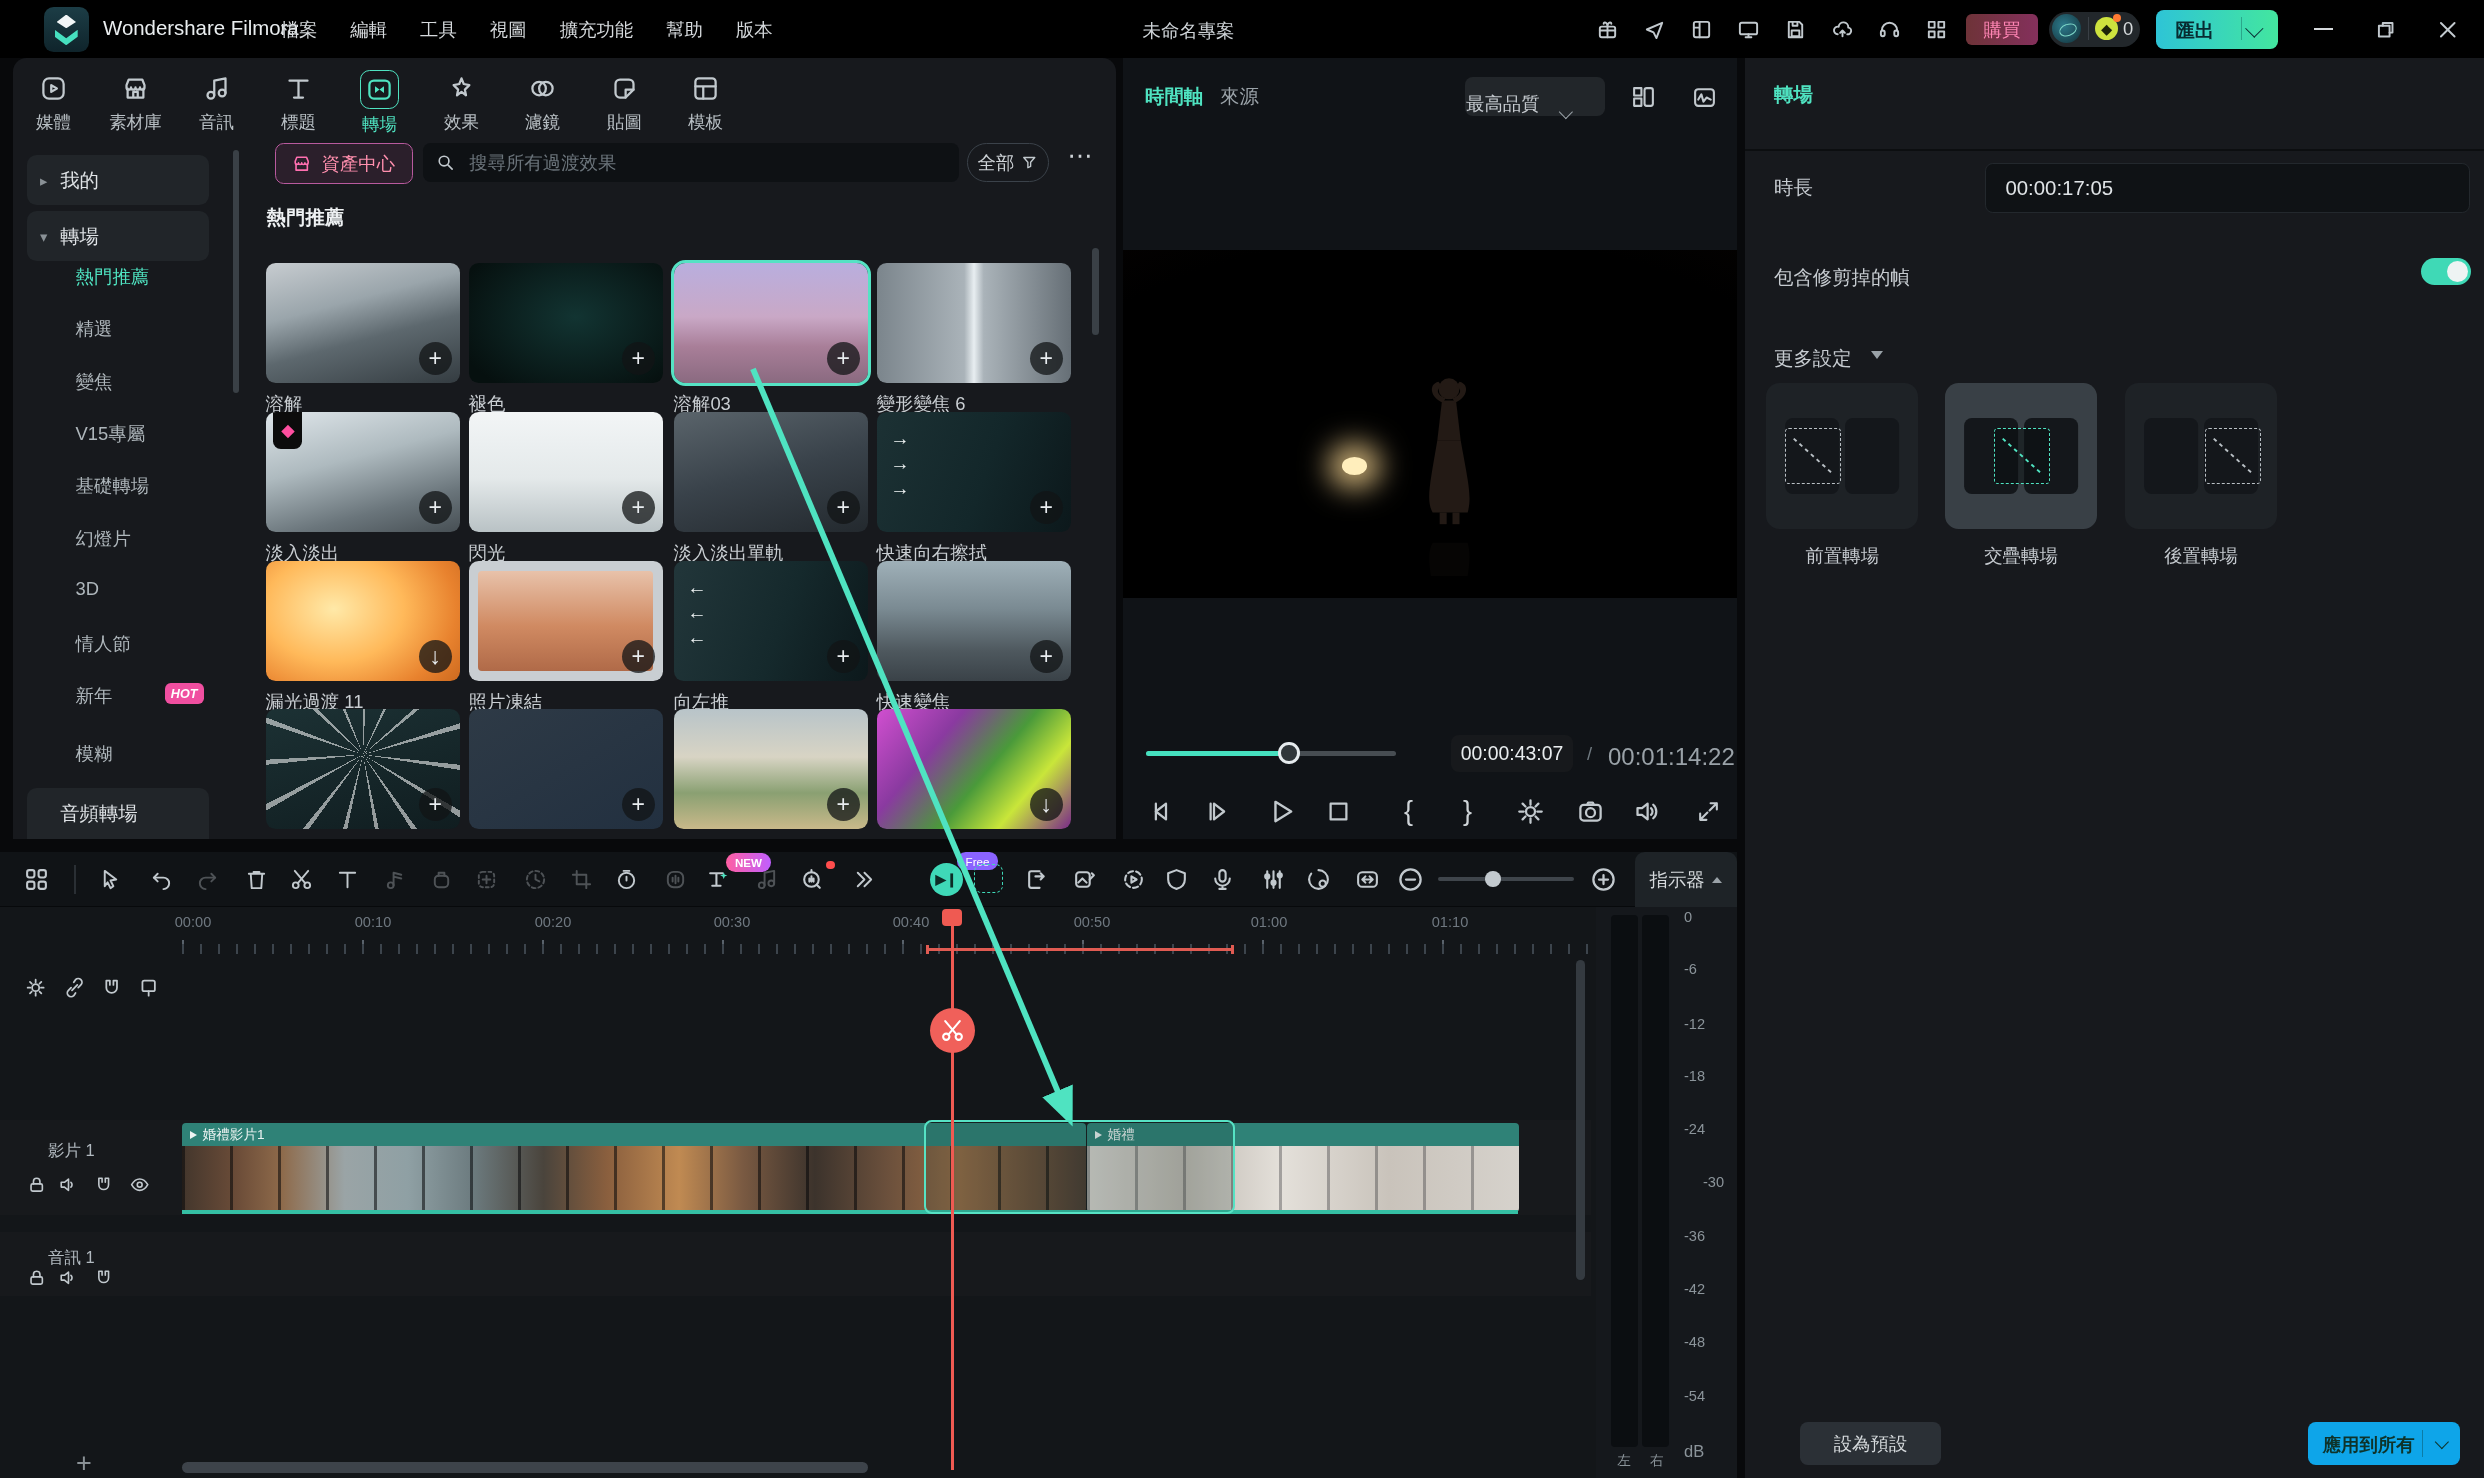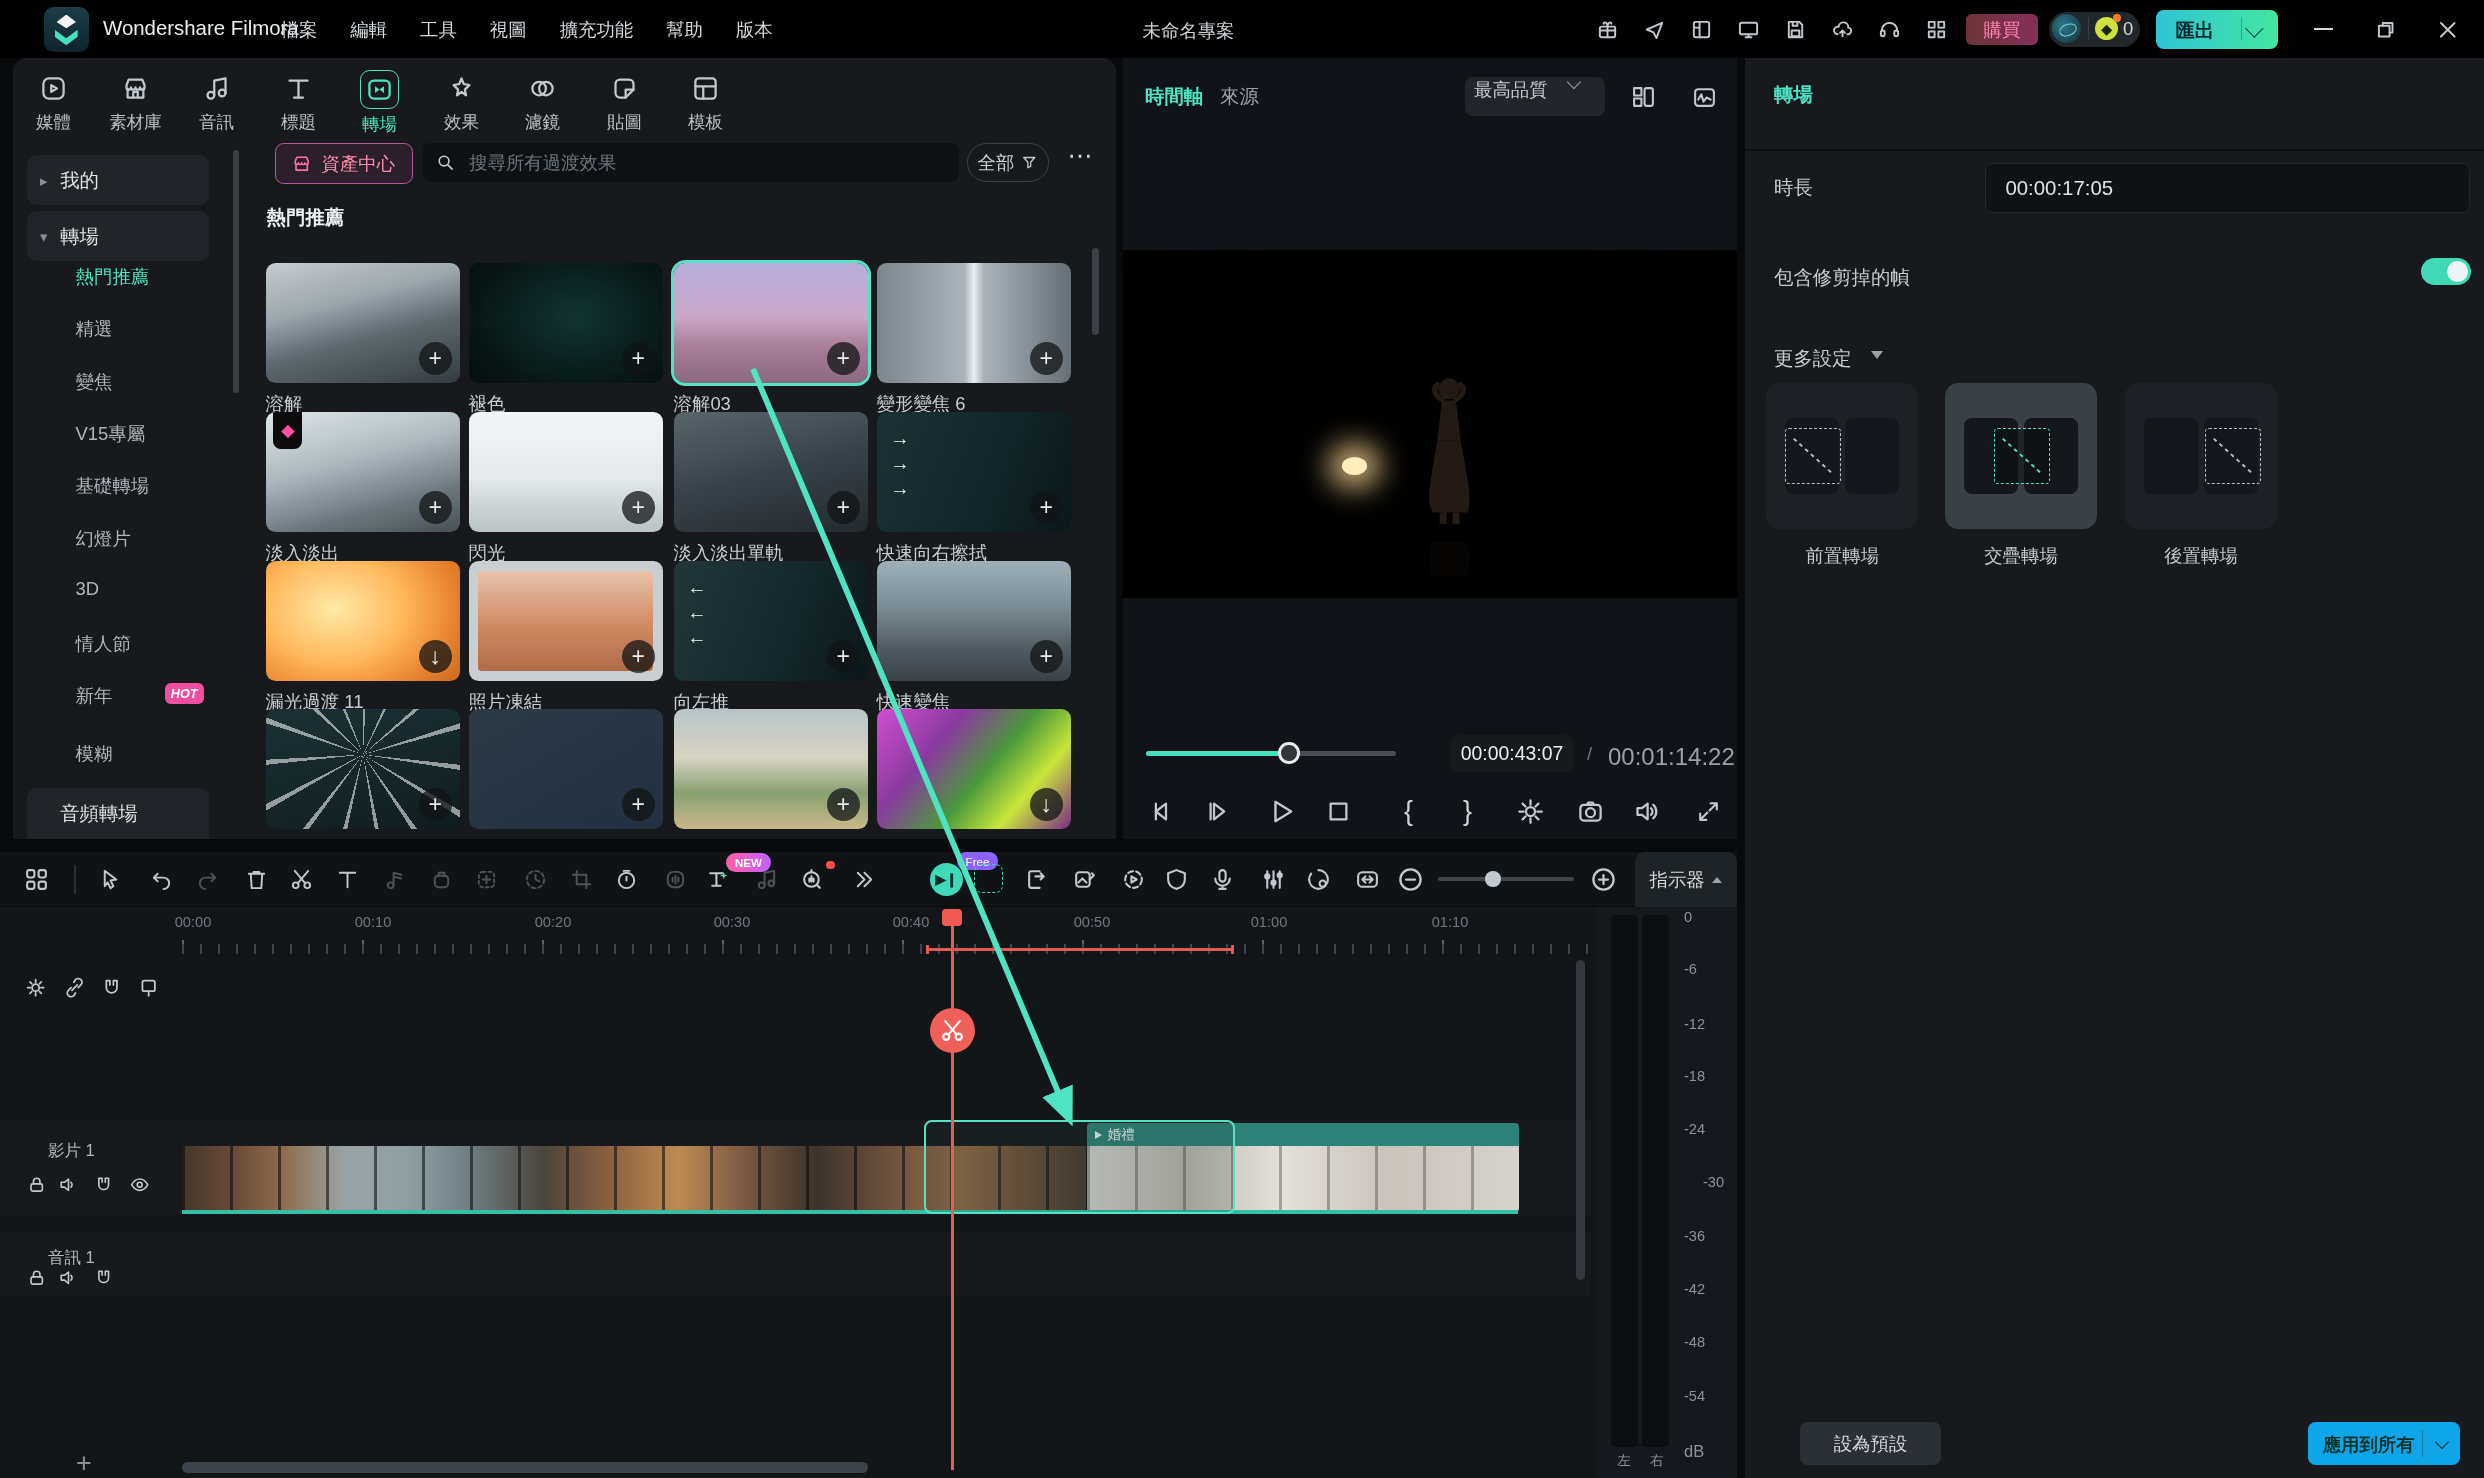--- a/index.html
+++ b/index.html
@@ -94,21 +94,21 @@
     linear-gradient(165deg,#1c3134,#101d20);}
   .t13{background:linear-gradient(150deg,#2e3a46 0%,#223040 100%);}
   .t14{background:linear-gradient(180deg,#b8c4c9 0%,#d8d4c4 40%,#8aa072 70%,#c9b98a 100%);}
   .t15{background:linear-gradient(130deg,#d14fd0 0%,#8a3aa0 30%,#4a9a3a 55%,#c9e63a 75%,#7a2a8a 100%);}
   .cscroll{position:absolute;left:1079px;top:190px;width:7.8px;height:87px;background:#3a4046;border-radius:3.9px;}
   
   .preview{position:absolute;left:1123px;top:58px;width:614px;height:781px;background:#101317;overflow:hidden;}
   .ptab{position:absolute;top:25px;font-size:19.4px;color:#9aa2a8;}
   .ptab.active{color:#4fe3c1;font-weight:bold;}
   .quality{position:absolute;left:342px;top:19.4px;width:140px;height:39px;background:#22262a;border-radius:7.8px;
-    display:flex;align-items:flex-start;color:#c6cbd0;font-size:18.4px;padding-left:9px;box-sizing:border-box;}
+    display:flex;align-items:flex-end;color:#c6cbd0;font-size:18.4px;padding-left:1px;box-sizing:border-box;}
   .quality .chev{margin-left:21.3px;width:8.7px;height:8.7px;border-color:#9aa2a8;}
   .video{position:absolute;left:0;top:192px;width:614px;height:348px;background:#000;overflow:hidden;}
   .sky{position:absolute;inset:0;background:
     radial-gradient(40% 30% at 38% 62%,rgba(255,236,170,.95) 0%,rgba(255,190,110,.55) 40%,rgba(255,170,90,0) 75%),
     linear-gradient(180deg,#a85b40 0%,#c97a4e 28%,#e09а62 0,#e29a62 50%,#f4be80 63%,#f4be80 63.5%,#8a6a55 64%,#6b5648 74%,#3a302a 78%,#2a2420 100%);}
   .vignette{position:absolute;inset:0;background:radial-gradient(130% 120% at 50% 58%,rgba(0,0,0,0) 52%,rgba(30,14,8,.5) 100%);}
   .sun{position:absolute;left:219px;top:207px;width:25px;height:17.5px;border-radius:50%;background:#ffeebc;
     box-shadow:0 0 29px 13.6px rgba(255,220,150,.8);}
   .person{position:absolute;left:291px;top:122px;}
   .seek-track{position:absolute;left:23px;top:693px;width:250px;height:4.9px;border-radius:2.9px;background:#474d52;}
@@ -839,20 +839,24 @@
     <svg class="ic" width="19.4" height="19.4" viewBox="0 0 24 24" style="position:absolute;left:58px;top:361px;">
         <path d="M4 9v6h4l5 4V5L8 9z"></path>
         <path d="M16 9a4 4 0 0 1 0 6"></path>
       </svg>
     <svg class="ic" width="19.4" height="19.4" viewBox="0 0 24 24" style="position:absolute;left:94px;top:361px;">
         <path d="M6 4v8a6 6 0 0 0 12 0V4M6 4h4v5M18 4h-4v5"></path>
       </svg>
 
     <div class="clip" style="left:182px;width:904px;">
       <div class="stripbody strip1"></div>
+      <div class="cliphead">
+          <span class="playtri"></span>
+        <span>婚禮影片1</span>
+        </div>
     </div>
     <div class="clip" style="left:1087px;width:432px;">
       <div class="stripbody strip2"></div>
       <div class="cliphead">
           <span class="playtri"></span>
         <span>婚禮</span>
         </div>
     </div>
     <div class="clip-underline"></div>
     <div class="transel"></div>

